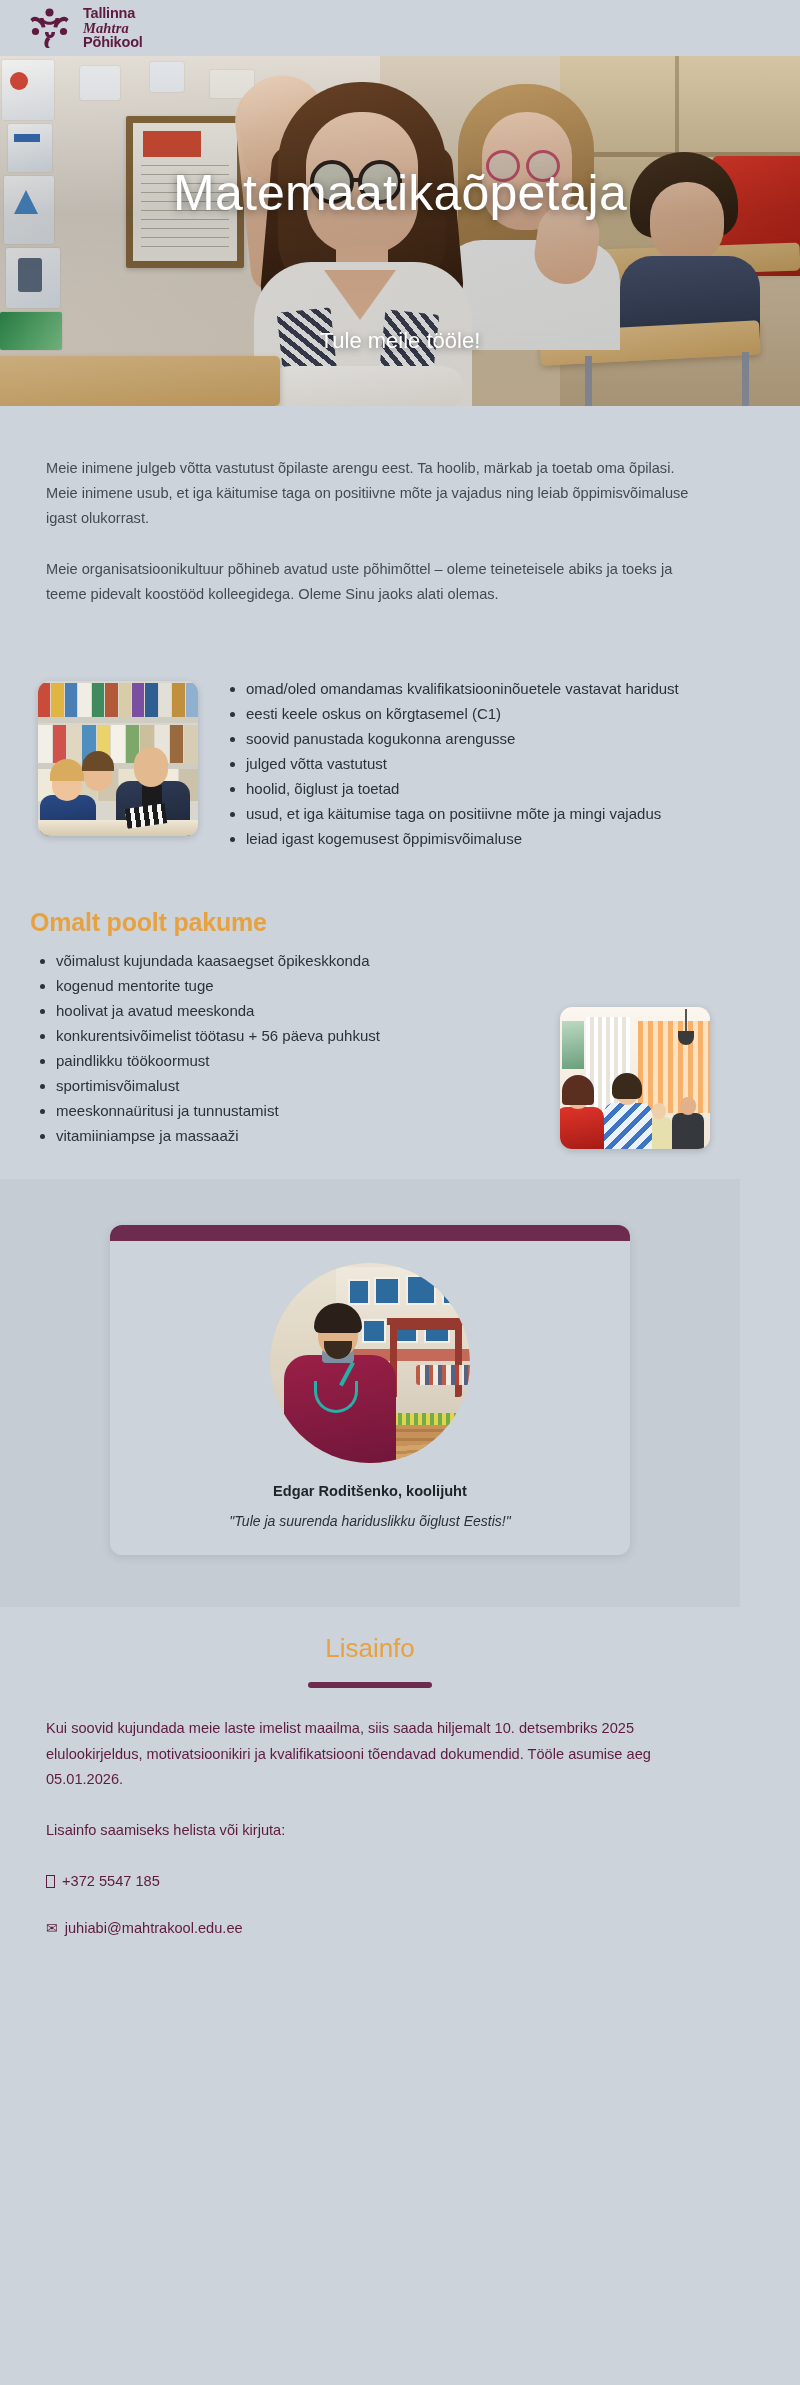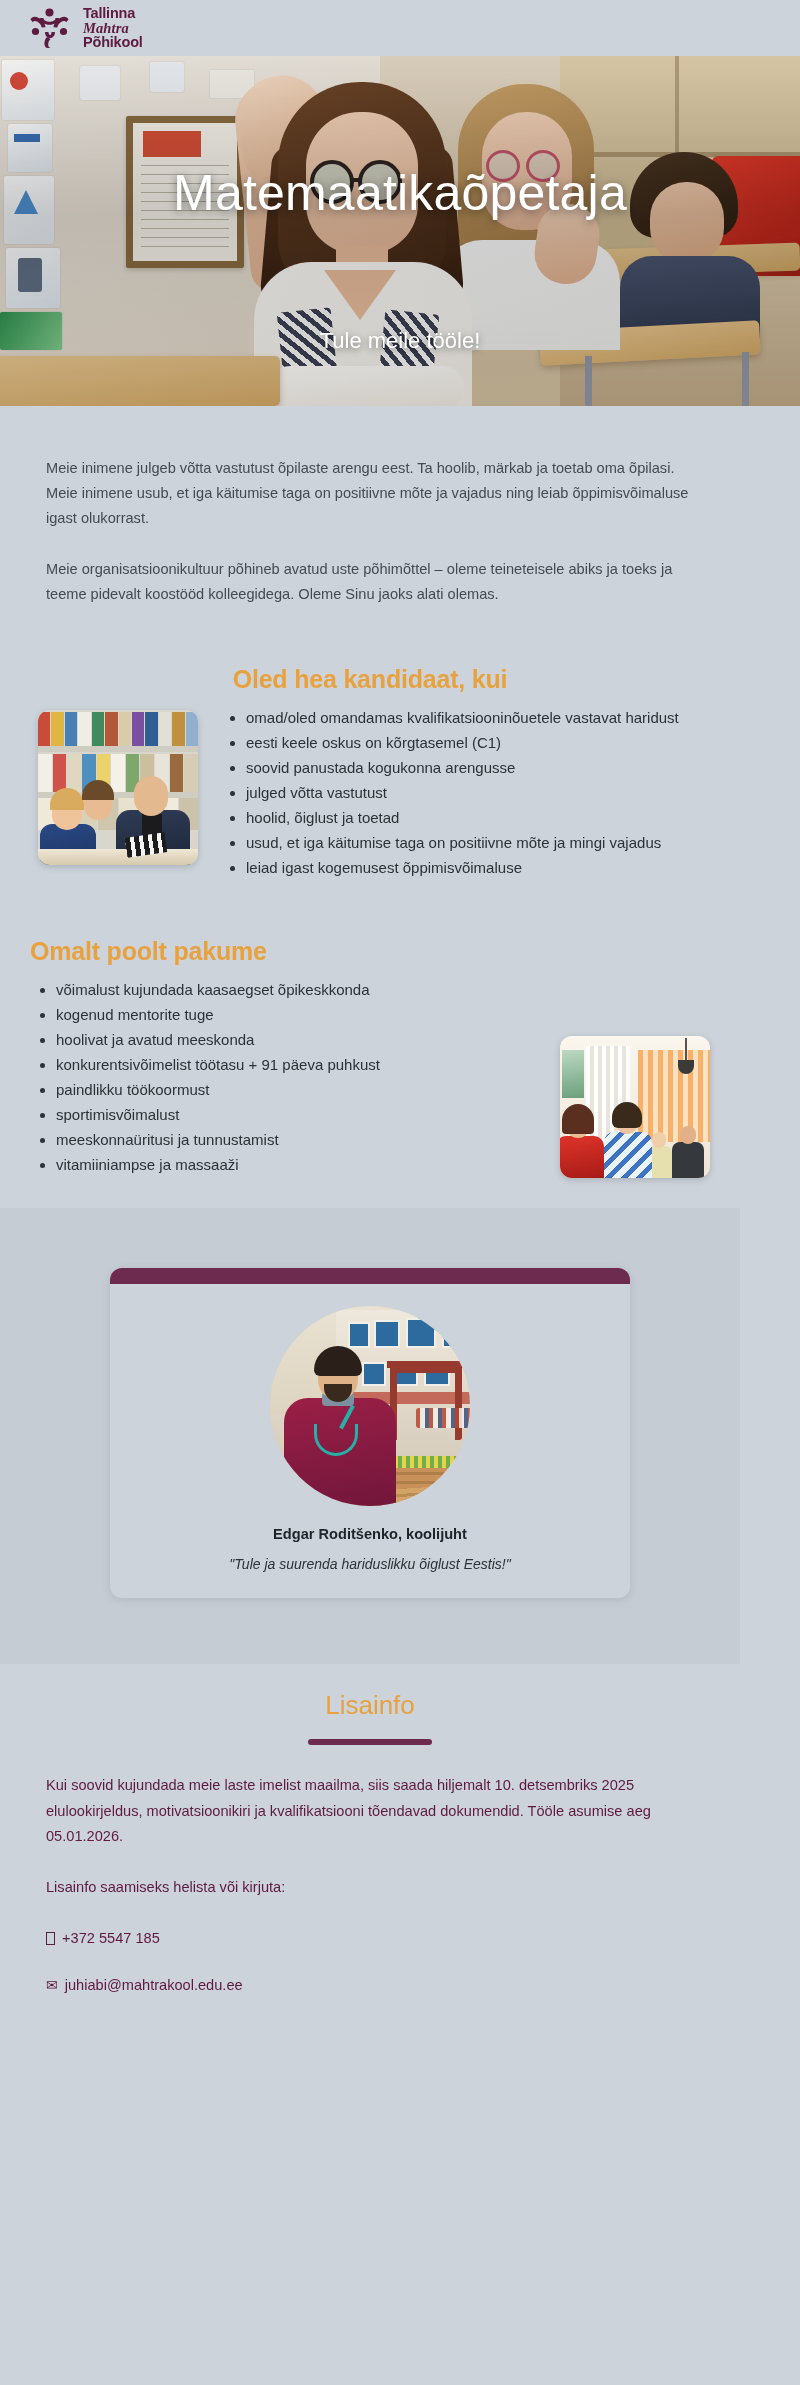--- a/index.html
+++ b/index.html
@@ -259,21 +259,21 @@
   ul.bullets li { margin-bottom: 1px; }
 
   
   .offer-head { margin-bottom: 10px; }
   .offer-row { display: flex; gap: 24px; align-items: flex-end; }
   .offer-list { flex: 1 1 auto; padding-top: 2px; }
 
   
   .quote-card {
     width: 520px;
-    margin: 18px auto;
+    margin: 4px auto;
     background: #ccd3da;
     border-radius: 12px;
     overflow: hidden;
     box-shadow: 0 2px 10px rgba(0,0,0,.10);
   }
   .quote-bar { height: 16px; background: #6d2b50; }
   .quote-body { padding: 22px 26px 26px; text-align: center; }
   .avatar {
     width: 200px; height: 200px; border-radius: 50%;
     margin: 0 auto 20px; position: relative; overflow: hidden;
@@ -426,23 +426,20 @@
     <h1 class="hero-title">Matemaatikaõpetaja</h1>
     <div class="hero-sub">Tule meile tööle!</div>
   </div>
 
   <div class="sec sec-intro">
     <p class="para">Meie inimene julgeb võtta vastutust õpilaste arengu eest. Ta hoolib, märkab ja toetab oma õpilasi. Meie inimene usub, et iga käitumise taga on positiivne mõte ja vajadus ning leiab õppimisvõimaluse igast olukorrast.</p>
     <p class="para">Meie organisatsioonikultuur põhineb avatud uste põhimõttel – oleme teineteisele abiks ja toeks ja teeme pidevalt koostööd kolleegidega. Oleme Sinu jaoks alati olemas.</p>
   </div>
 
   <div class="sec sec-cand">
-    <div class="cand-head">
-      <span class="h2-orange">Oled hea kandidaat, kui</span>
-    </div>
     <div class="cand-row">
       <div class="photo photo-lib">
         <div class="lib-bg"></div>
         <div class="books" style="top:2px;height:34px;">
           <i style="background:#c94c3a"></i>
             <i style="background:#e0b544"></i>
             <i style="background:#4a7fb5"></i>
           <i style="background:#f0ede4"></i>
             <i style="background:#3f8b5d"></i>
             <i style="background:#b2593a"></i>
@@ -503,21 +500,21 @@
 
   <div class="sec sec-offer">
     <div class="offer-head">
       <span class="h2-orange">Omalt poolt pakume</span>
     </div>
     <div class="offer-row">
       <ul class="bullets offer-list">
         <li>võimalust kujundada kaasaegset õpikeskkonda</li>
         <li>kogenud mentorite tuge</li>
         <li>hoolivat ja avatud meeskonda</li>
-        <li>konkurentsivõimelist töötasu + 91 päeva puhkust</li>
+        <li>konkurentsivõimelist töötasu + 56 päeva puhkust</li>
         <li>paindlikku töökoormust</li>
         <li>sportimisvõimalust</li>
         <li>meeskonnaüritusi ja tunnustamist</li>
         <li>vitamiiniampse ja massaaži</li>
       </ul>
       <div class="photo photo-off">
         <div class="off-bg"></div>
         <div class="off-pic"></div>
         <div class="off-blinds2"></div>
         <div class="off-blinds"></div>

